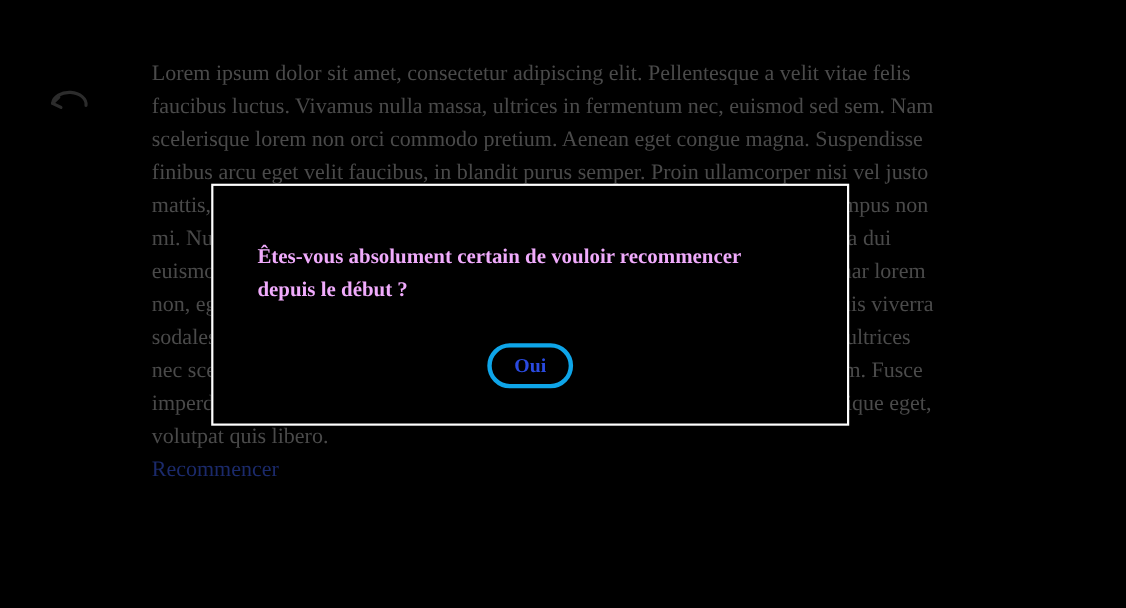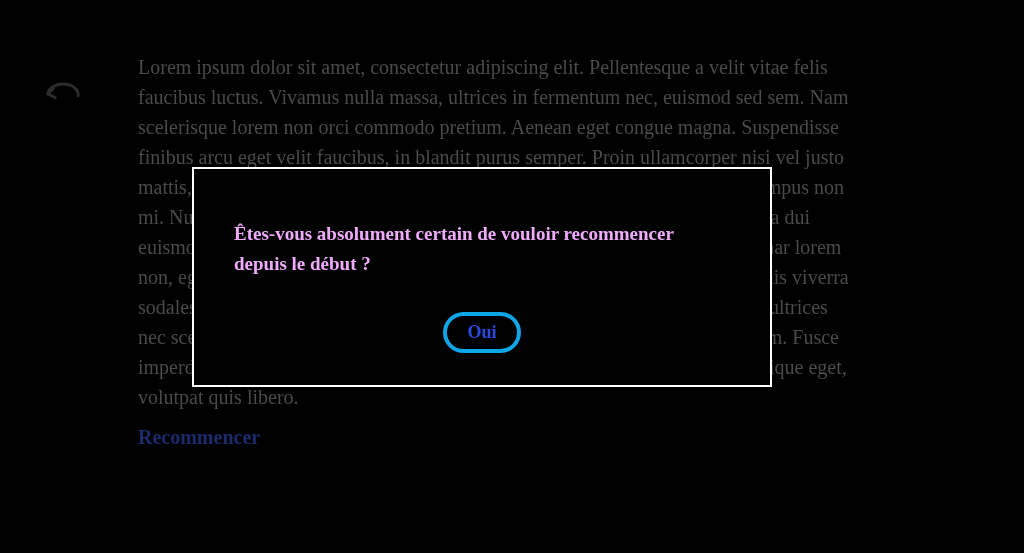--- a/index.html
+++ b/index.html
@@ -23,22 +23,21 @@
     line-height: 1.5;
   }
 
   .body-text {
     color: #4a4a4a;
   }
 
   .restart-link {
     display: block;
     color: #1b2a6b;
-    font-weight: bold;
-    margin-top: 10px;
+    font-weight: normal;
     cursor: pointer;
     font-size: 20px;
   }
 
   .undo-icon {
     position: absolute;
     left: 44px;
     top: 80px;
     width: 38px;
     height: 24px;

